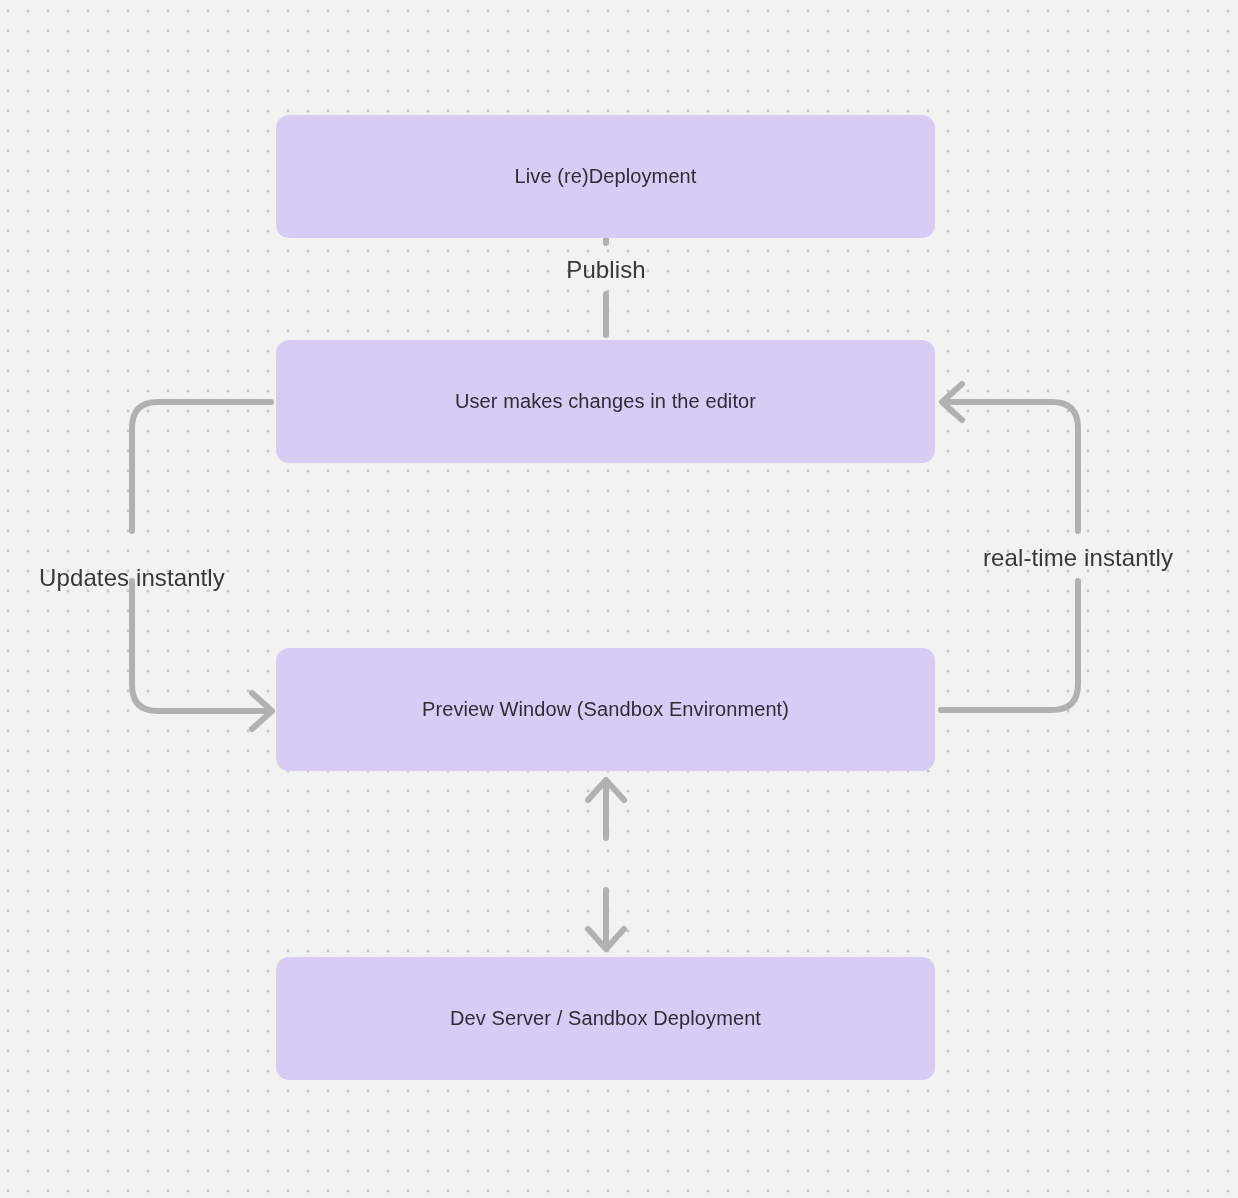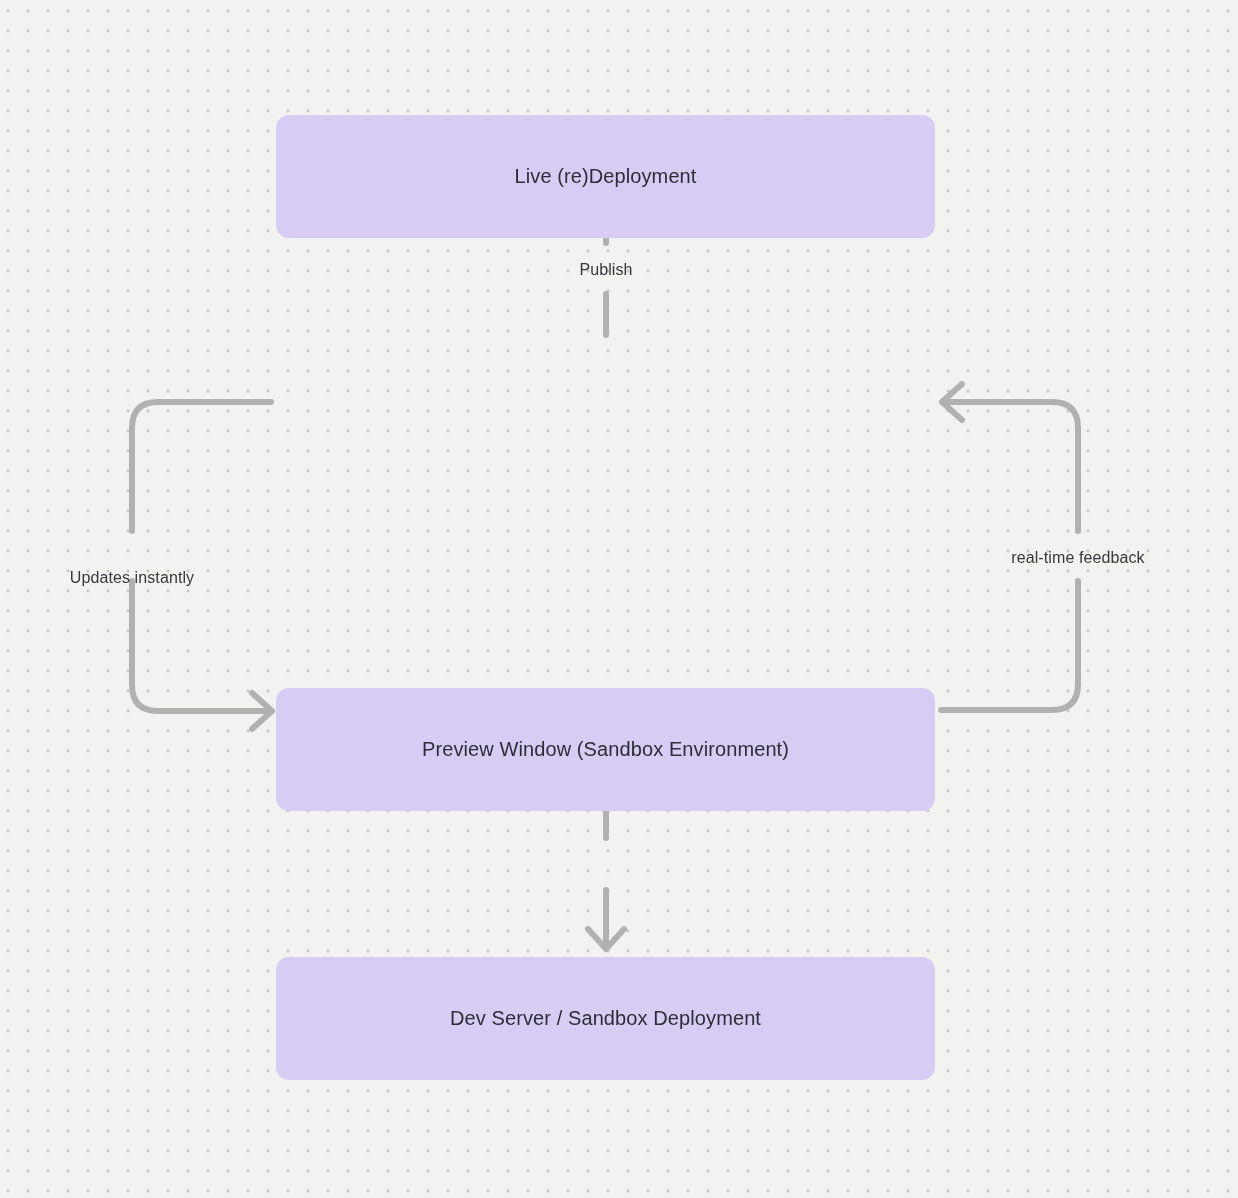--- a/index.html
+++ b/index.html
@@ -48,28 +48,28 @@
     align-items: center;
     justify-content: center;
     text-align: center;
     font-size: 20px;
     letter-spacing: 0.1px;
     color: var(--node-text-color, #2e2c36);
   }
 
   .node-live-deployment { top: 72px; margin-top: 43px; }
   .node-editor-changes  { top: 340px; }
-  .node-preview-window  { top: 648px; margin-top: 40px; }
+  .node-preview-window  { top: 648px; }
   .node-dev-server      { top: 957px; }
 
   .edge-label {
     position: absolute;
     transform: translate(-50%, -50%);
     white-space: nowrap;
-    font-size: 16px;
+    font-size: 24px;
     letter-spacing: 0.1px;
     color: var(--edge-label-color, #38383c);
   }
 
   .label-publish           { left: 606px;  top: 270px; }
   .label-updates-instantly { left: 132px;  top: 578px; }
   .label-realtime-feedback { left: 1078px; top: 558px; }
   .label-spun-up           { left: 606px;  top: 866px; }
 </style>
 </head>
@@ -100,25 +100,26 @@
     <g>
       <path d="M 588 800 L 606 780 L 624 800"></path>
       <path d="M 606 782 L 606 838"></path>
       <path d="M 606 890 L 606 947"></path>
       <path d="M 588 929 L 606 949 L 624 929"></path>
     </g>
   </svg>
 
   <div class="node node-live-deployment">Live (re)Deployment</div>
 
+  <div class="node node-editor-changes">User makes changes in the editor</div>
 
   <div class="node node-preview-window">Preview Window (Sandbox Environment)</div>
 
   <div class="node node-dev-server">Dev Server / Sandbox Deployment</div>
 
   <div class="edge-label label-publish">Publish</div>
 
   <div class="edge-label label-updates-instantly">Updates instantly</div>
 
-  <div class="edge-label label-realtime-feedback">real-time feedback</div>
+  <div class="edge-label label-realtime-feedback">real-time instantly</div>
 
 
 </div>
 
 </body></html>

